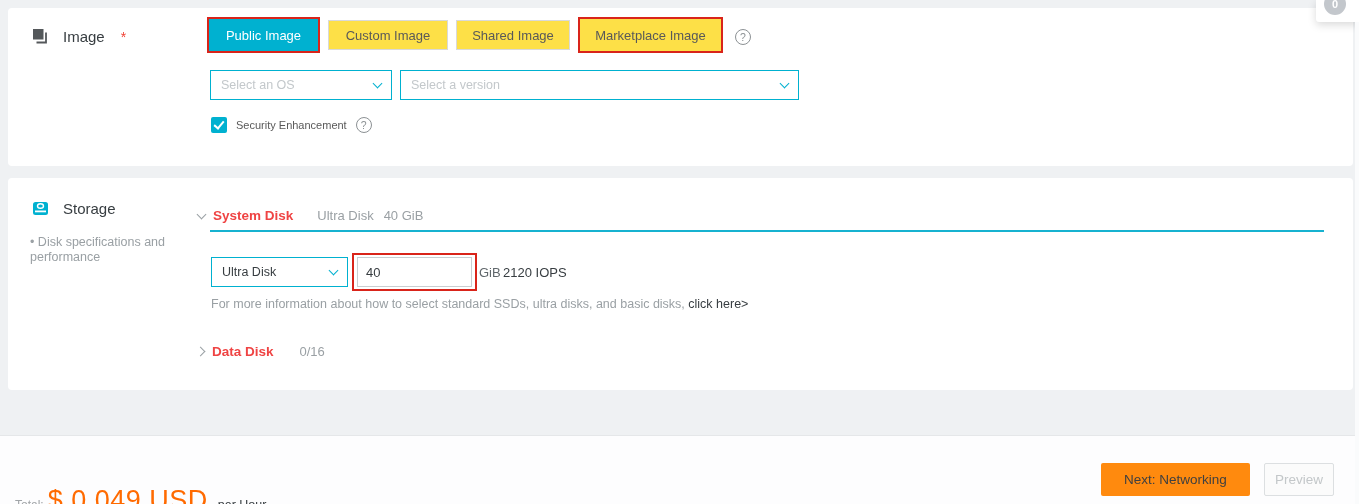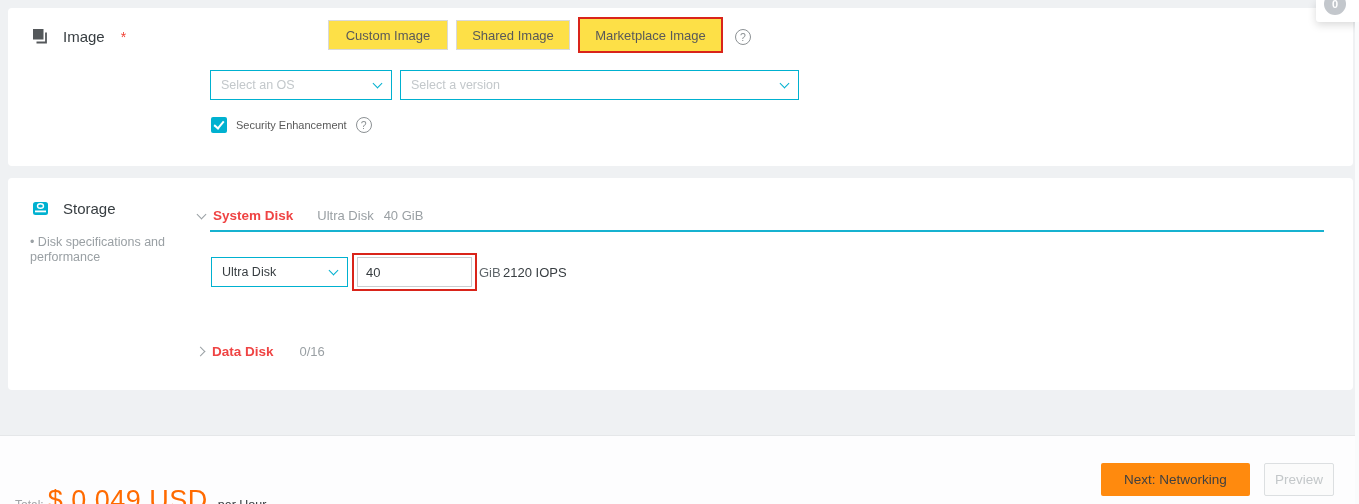--- a/index.html
+++ b/index.html
@@ -151,20 +151,23 @@
 <div class="card" id="card-image">
   <div class="sec-head">
     <svg class="icon16" viewBox="0 0 17 17">
       <rect x="1" y="1" width="10.5" height="10.5" fill="#54585b"></rect>
       <path d="M14 4.5 V14.5 H4.5" stroke="#54585b" stroke-width="1.8" fill="none"></path>
     </svg>
     <span class="sec-title">Image</span>
     <span class="req">*</span>
   </div>
 
+  <div class="hl-wrap" id="wrap-public">
+    <div class="tab-btn selected">Public Image</div>
+  </div>
   <div class="tab-btn" id="tab-custom">Custom Image</div>
   <div class="tab-btn" id="tab-shared">Shared Image</div>
   <div class="hl-wrap" id="wrap-marketplace">
     <div class="tab-btn">Marketplace Image</div>
   </div>
   <span class="qmark" id="img-help">?</span>
 
   <div class="select" id="select-version">
     <span class="ph">Select a version</span>
     <span class="chev-down"></span>
@@ -204,20 +207,23 @@
   <div class="select" id="disk-type-select">
     <span class="ph" style="color:#373d41;">Ultra Disk</span>
     <span class="chev-down"></span>
   </div>
   <div class="size-hl">
     <input class="size-input" value="40" style="">
   </div>
   <span class="unit">GiB</span>
   <span class="iops">2120 IOPS</span>
 
+  <div class="info-line">
+    <span>For more information about how to select standard SSDs, ultra disks, and basic disks, </span><span class="info-link">click here&gt;</span>
+  </div>
 
   <div class="data-disk-row">
     <span class="chev-right chev-gray"></span>
     <span class="disk-label">Data Disk</span>
     <span class="disk-sum" id="data-disk-count">0/16</span>
   </div>
 </div>
 
 <div class="footer">
   <div class="footer-left">

